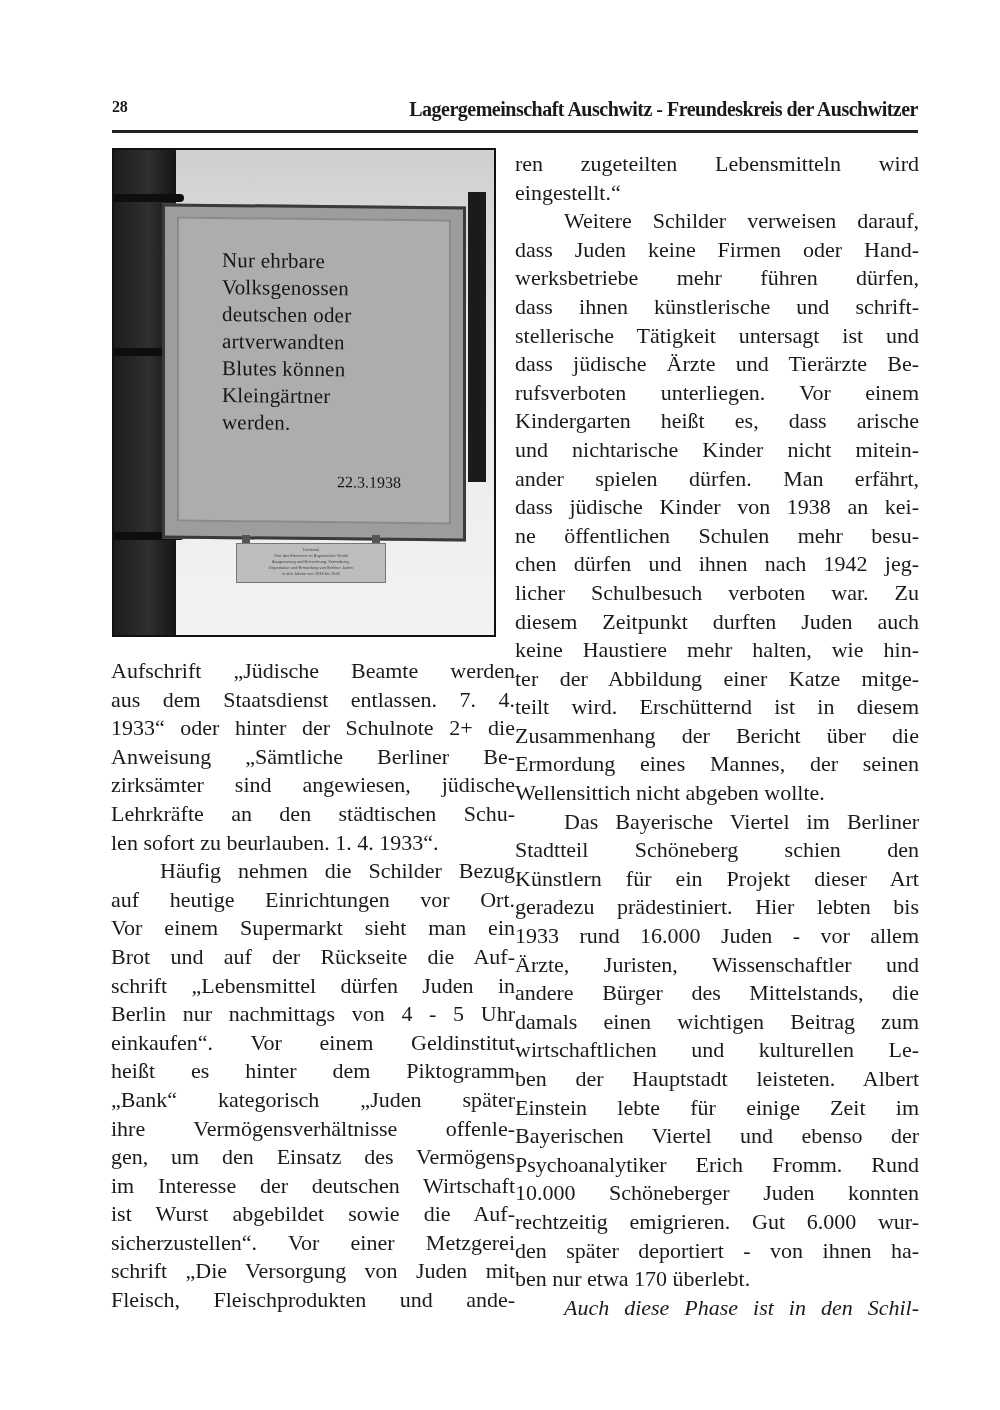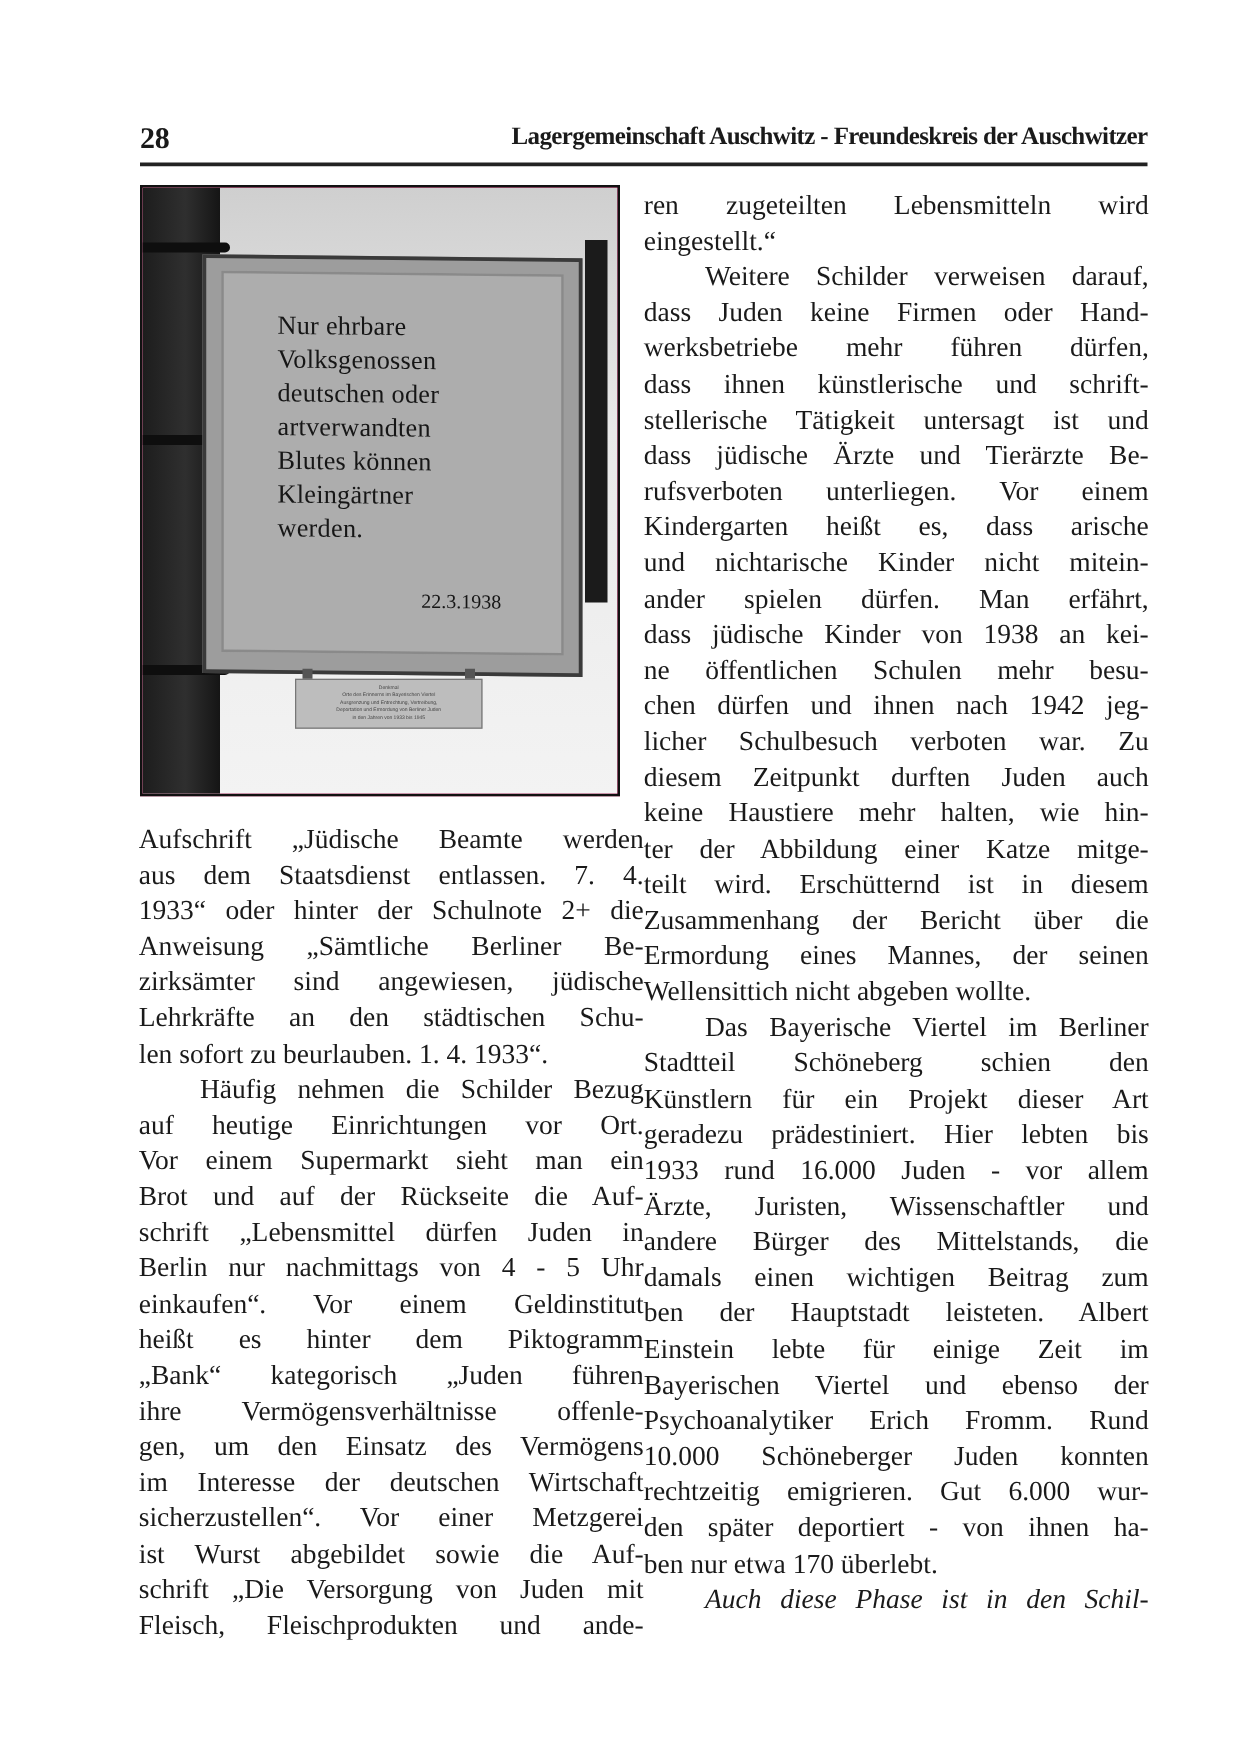--- a/index.html
+++ b/index.html
@@ -1,18 +1,18 @@
 <!DOCTYPE html>
 <html><head>
 <meta charset="utf-8">
 <style>
   html, body { margin: 0; padding: 0; background: #ffffff; }
   body { width: 1000px; height: 1410px; position: relative; overflow: hidden; color: #1a1a1a; }
   .page-header { position: absolute; left: 112px; top: 96px; width: 806px; height: 34px; border-bottom: 3px solid #222; }
-  .page-number { position: absolute; left: 0; top: 2px; font-family: "Liberation Serif", serif; font-weight: bold; font-size: 24px; letter-spacing: -0.3px; }
+  .page-number { position: absolute; left: 0; top: 2px; font-family: "Liberation Serif", serif; font-weight: bold; font-size: 16px; letter-spacing: -0.3px; }
   .running-title { position: absolute; right: 0; top: 2px; font-family: "Liberation Serif", serif; font-weight: bold; font-size: 20px; letter-spacing: -0.5px; white-space: nowrap; }
 
   .figure { position: absolute; left: 112px; top: 148px; width: 384px; height: 489px; border: 2px solid #111; background: #be185d; overflow: hidden; box-sizing: border-box; }
   .sky { position: absolute; inset: 0; background: linear-gradient(180deg, #cfcfcf 0%, #e9e9e9 40%, #f3f3f3 100%); }
   .pole { position: absolute; left: 0; top: 0; width: 62px; height: 100%; background: linear-gradient(90deg, #1d1d1d 0%, #2f2f2f 55%, #151515 100%); }
   .pole-band { position: absolute; left: 0; width: 70px; height: 8px; background: #0e0e0e; border-radius: 0 4px 4px 0; }
   .right-post { position: absolute; right: 8px; top: 42px; width: 18px; height: 290px; background: #1b1b1b; }
   .sign-frame { position: absolute; left: 48px; top: 55px; width: 304px; height: 335px; background: #9d9d9d; border: 3px solid #3a3a3a; box-sizing: border-box; transform: skewY(0.6deg); }
   .sign-inner { position: absolute; left: 12px; top: 10px; right: 12px; bottom: 14px; background: #adadad; border: 2px solid #8a8a8a; }
   .sign-text { position: absolute; left: 57px; top: 40px; font-family: "Liberation Serif", serif; font-size: 21px; line-height: 27px; color: #161616; white-space: pre-line; letter-spacing: 0.2px; }
@@ -70,26 +70,26 @@
     <span class="line">Lehrkräfte an den städtischen Schu-</span>
     <span class="line last">len sofort zu beurlauben. 1. 4. 1933“.</span>
     <span class="line" style="text-indent: 49px;">Häufig nehmen die Schilder Bezug</span>
     <span class="line">auf heutige Einrichtungen vor Ort.</span>
     <span class="line">Vor einem Supermarkt sieht man ein</span>
     <span class="line">Brot und auf der Rückseite die Auf-</span>
     <span class="line">schrift „Lebensmittel dürfen Juden in</span>
     <span class="line">Berlin nur nachmittags von 4 - 5 Uhr</span>
     <span class="line">einkaufen“. Vor einem Geldinstitut</span>
     <span class="line">heißt es hinter dem Piktogramm</span>
-    <span class="line">„Bank“ kategorisch „Juden führen</span>
+    <span class="line">„Bank“ kategorisch „Juden später</span>
     <span class="line">ihre Vermögensverhältnisse offenle-</span>
     <span class="line">gen, um den Einsatz des Vermögens</span>
     <span class="line">im Interesse der deutschen Wirtschaft</span>
+    <span class="line">ist Wurst abgebildet sowie die Auf-</span>
     <span class="line">sicherzustellen“. Vor einer Metzgerei</span>
-    <span class="line">ist Wurst abgebildet sowie die Auf-</span>
     <span class="line">schrift „Die Versorgung von Juden mit</span>
     <span class="line">Fleisch, Fleischprodukten und ande-</span>
   </div>
 <div class="col col-right" id="right-col">
     <span class="line">ren zugeteilten Lebensmitteln wird</span>
     <span class="line last">eingestellt.“</span>
     <span class="line" style="text-indent: 49px;">Weitere Schilder verweisen darauf,</span>
     <span class="line">dass Juden keine Firmen oder Hand-</span>
     <span class="line">werksbetriebe mehr führen dürfen,</span>
     <span class="line">dass ihnen künstlerische und schrift-</span>
@@ -111,20 +111,21 @@
     <span class="line">Ermordung eines Mannes, der seinen</span>
     <span class="line last">Wellensittich nicht abgeben wollte.</span>
     <span class="line" style="text-indent: 49px;">Das Bayerische Viertel im Berliner</span>
     <span class="line">Stadtteil Schöneberg schien den</span>
     <span class="line">Künstlern für ein Projekt dieser Art</span>
     <span class="line">geradezu prädestiniert. Hier lebten bis</span>
     <span class="line">1933 rund 16.000 Juden - vor allem</span>
     <span class="line">Ärzte, Juristen, Wissenschaftler und</span>
     <span class="line">andere Bürger des Mittelstands, die</span>
     <span class="line">damals einen wichtigen Beitrag zum</span>
+    <span class="line">wirtschaftlichen und kulturellen Le-</span>
     <span class="line">ben der Hauptstadt leisteten. Albert</span>
     <span class="line">Einstein lebte für einige Zeit im</span>
     <span class="line">Bayerischen Viertel und ebenso der</span>
     <span class="line">Psychoanalytiker Erich Fromm. Rund</span>
     <span class="line">10.000 Schöneberger Juden konnten</span>
     <span class="line">rechtzeitig emigrieren. Gut 6.000 wur-</span>
     <span class="line">den später deportiert - von ihnen ha-</span>
     <span class="line last">ben nur etwa 170 überlebt.</span>
     <span class="line" style="text-indent: 49px; font-style: italic;">Auch diese Phase ist in den Schil-</span>
   </div>

